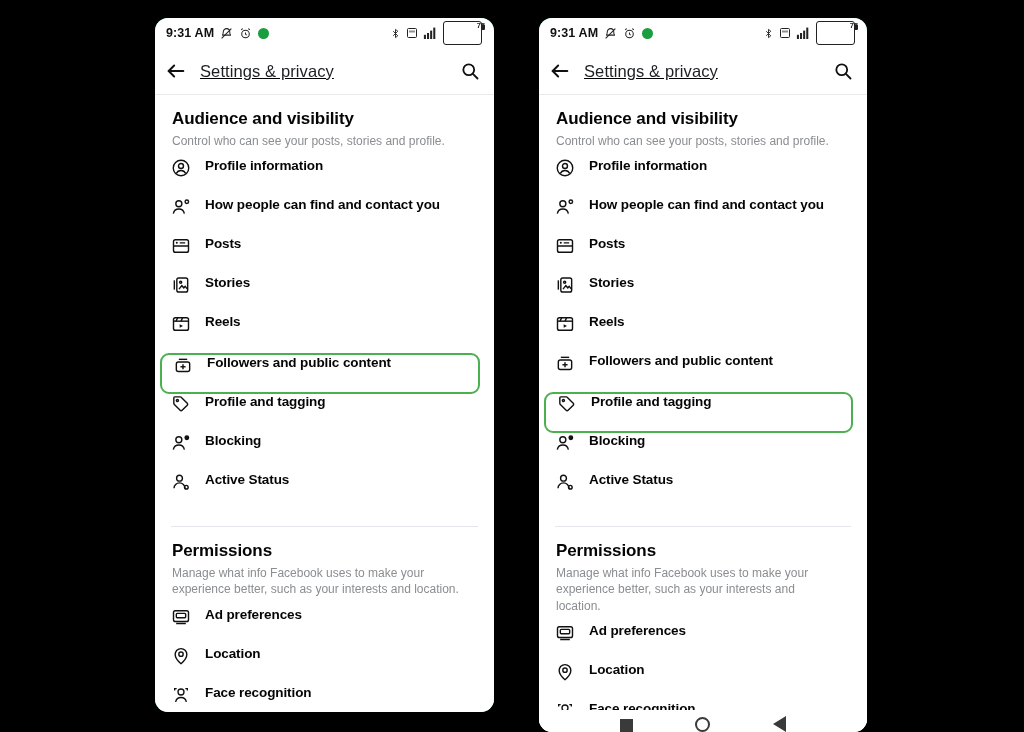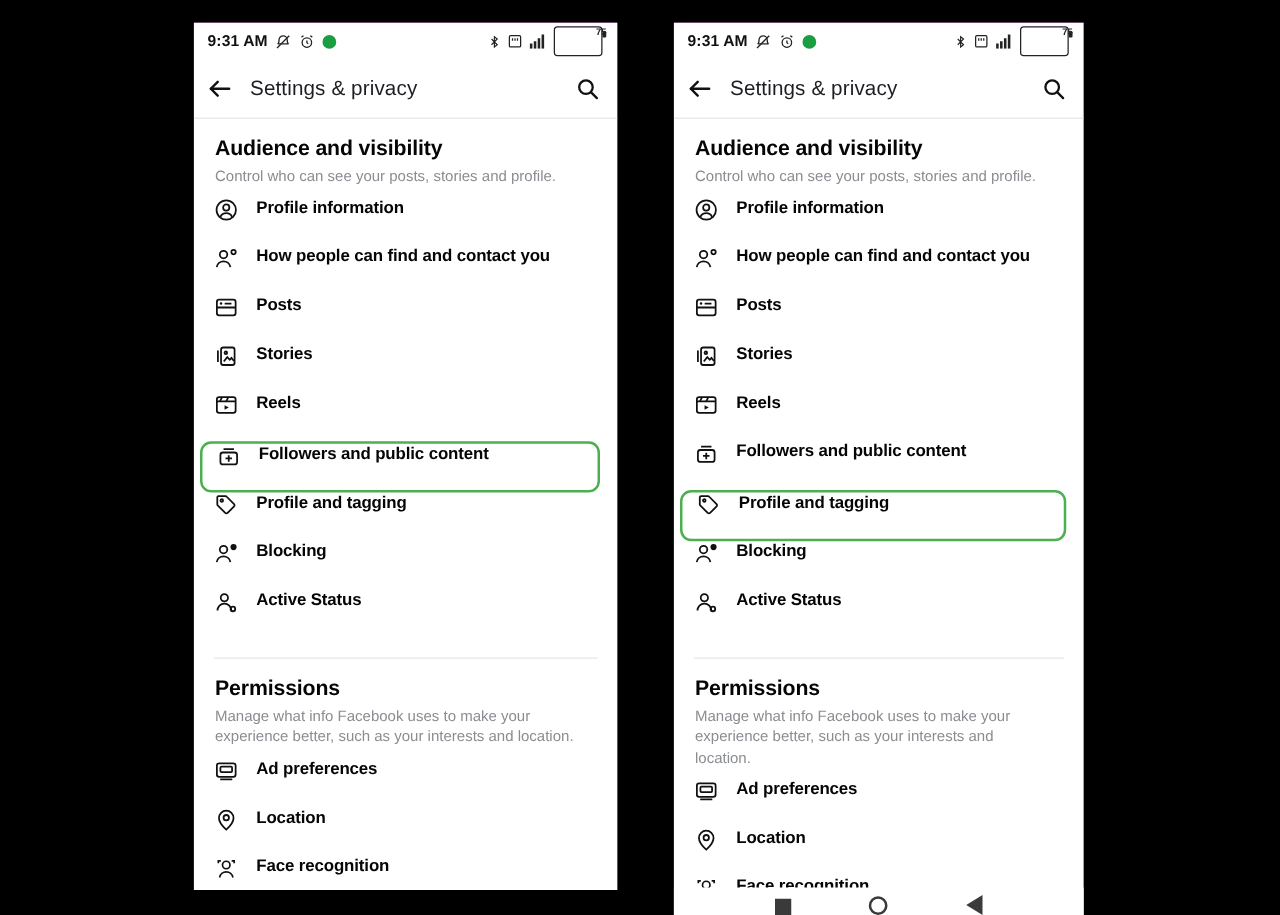--- a/index.html
+++ b/index.html
@@ -6,22 +6,23 @@
   html, body {
     width: 1024px; height: 732px;
     background: #000000;
     font-family: "Liberation Sans", sans-serif;
     overflow: hidden;
   }
   .stage { position: relative; width: 1024px; height: 732px; background: #000; }
 
   .phone {
     position: absolute;
-    background: #701a75;
+    background: #5eead4;
     overflow: hidden;
+    border-radius: 13px;
   }
   #phone-left  { left: 155px; top: 18px;  width: 339px; height: 694px; }
   #phone-right { left: 539px; top: 18px;  width: 328px; height: 714px; }
 
   
   .statusbar {
     height: 30px;
     display: flex; align-items: center;
     padding: 0 12px 0 11px;
     background: #fff;
@@ -42,20 +43,21 @@
   }
   .battery span { font-size: 7.5px; font-weight: 700; color: #222; line-height: 1; }
 
   
   .appbar {
     height: 47px;
     display: flex; align-items: center;
     padding: 0 14px 0 10px;
     background: #fff;
     border-bottom: 1px solid #e9e9e9;
+    text-decoration: underline;
   }
   .appbar-title {
     font-size: 16.5px; color: #1c1e21; margin-left: 13px;
     font-weight: 400; letter-spacing: .1px;
   }
   .appbar-spacer { flex: 1; }
 
   
   .content { padding: 0; background: #fff; }
   .section { padding: 14px 4px 4px 0; }

